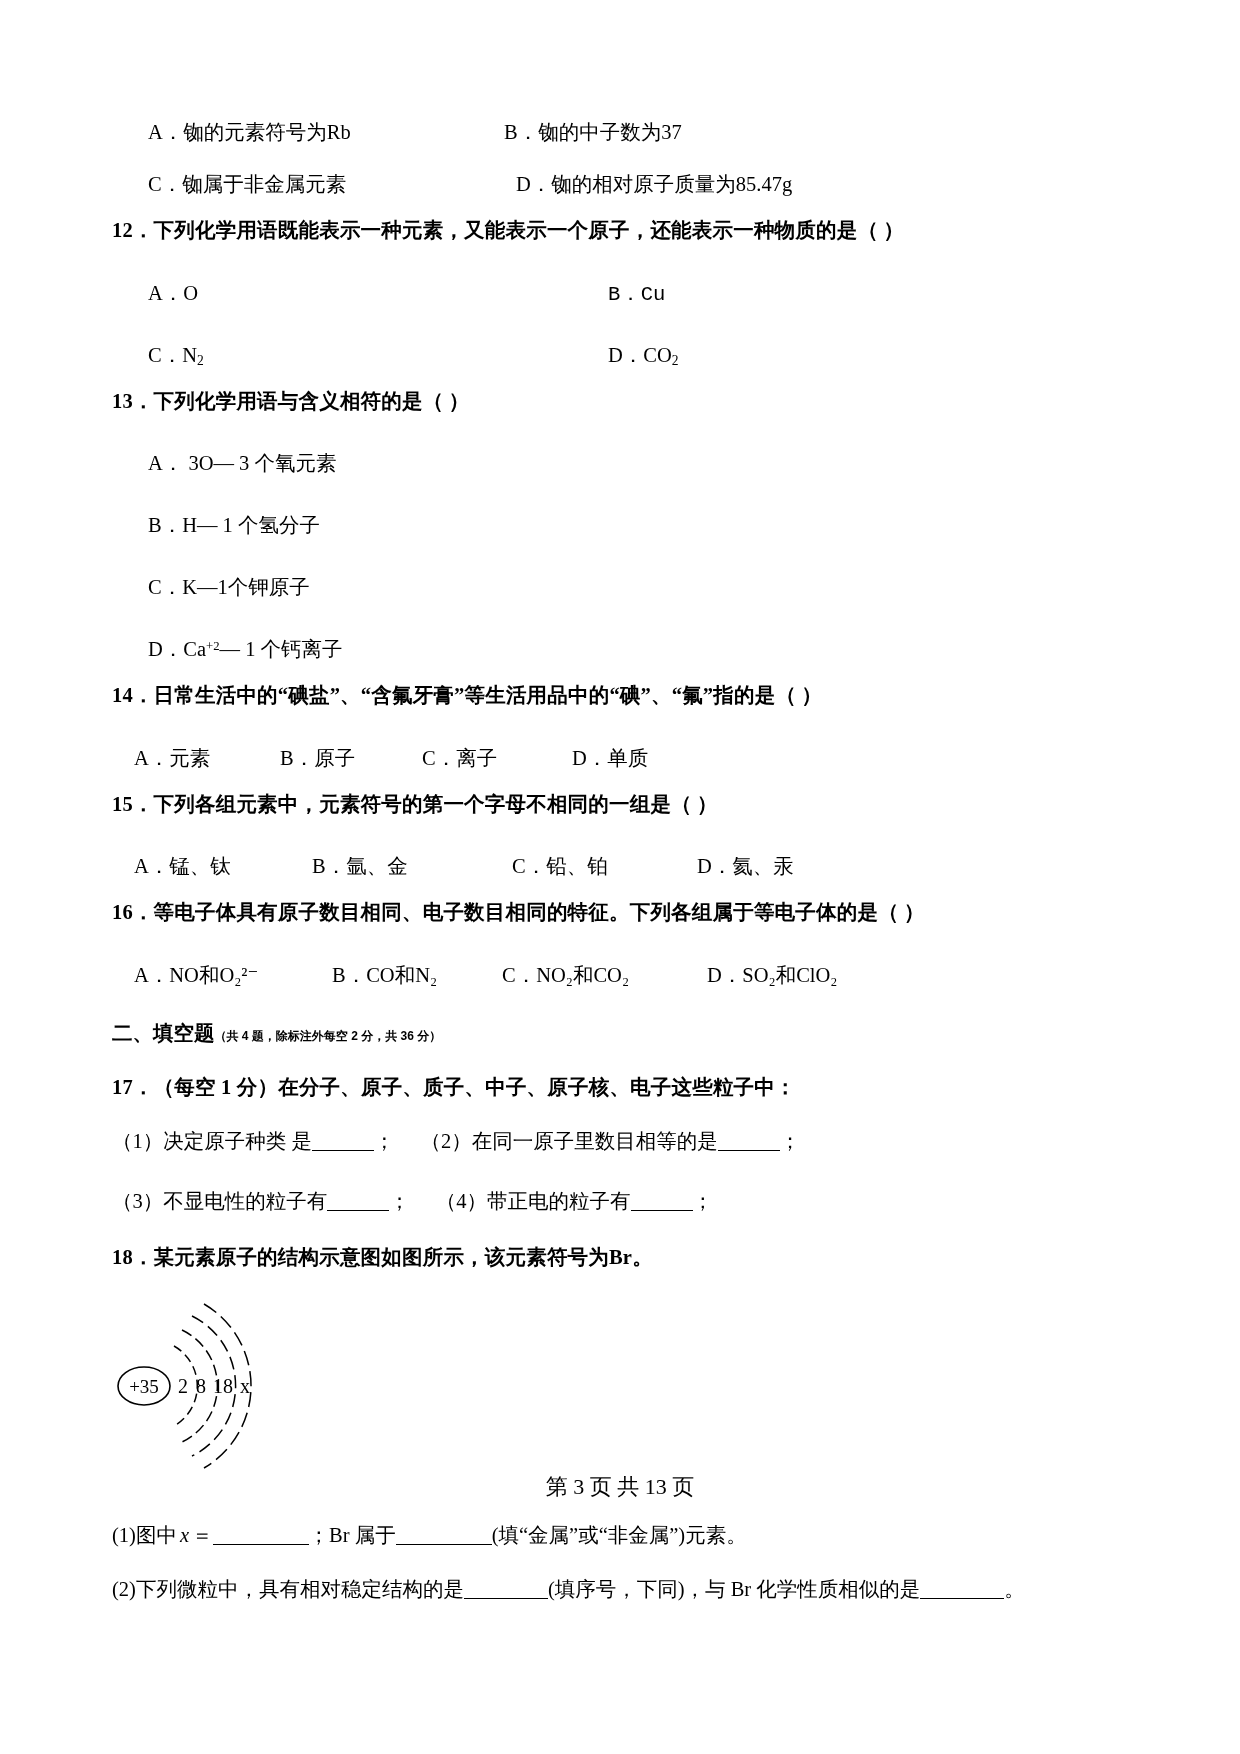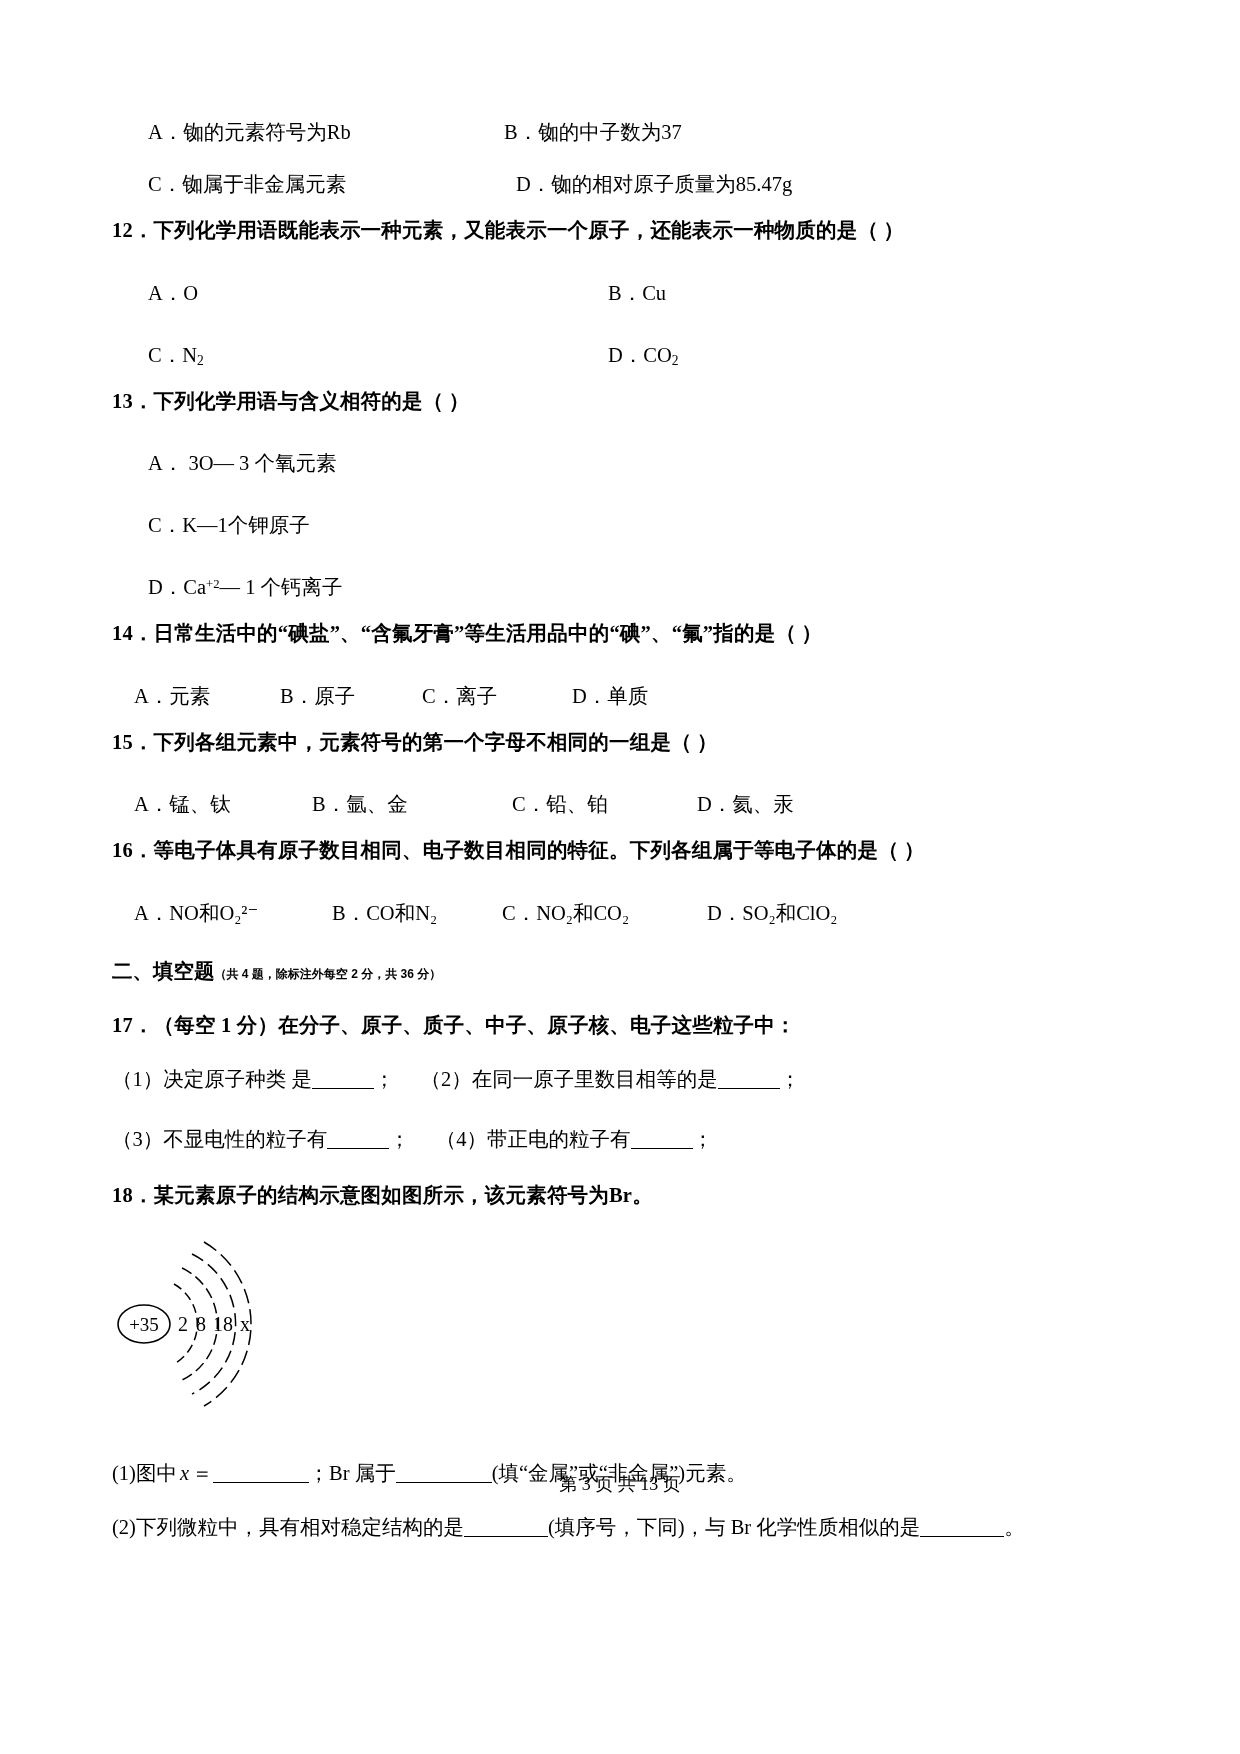--- a/index.html
+++ b/index.html
@@ -109,21 +109,21 @@
     top: 0;
   }
 
   
   .footer {
     position: absolute;
     left: 0;
     right: 0;
     top: 1472px;
     text-align: center;
-    font-size: 18px;
+    font-size: 22px;
     font-family: "Liberation Serif", "DejaVu Serif", serif;
   }
   .footer .pg { font-weight: normal; }
 </style>
 </head>
 <body>
 
 <div class="page">
   <div class="content">
 
@@ -132,30 +132,33 @@
       <span class="opt" style="left:392px;">B．铷的中子数为37</span>
     </div>
     <div class="opt-row" style="margin-top:28px;">
       <span class="opt indent" style="left:18px;">C．铷属于非金属元素</span>
       <span class="opt" style="left:404px;">D．铷的相对原子质量为85.47g</span>
     </div>
 
     <div class="qline stem">12．下列化学用语既能表示一种元素，又能表示一个原子，还能表示一种物质的是（      ）</div>
     <div class="opt-row">
       <span class="opt indent" style="left:18px;">A．O</span>
-      <span class="opt" style="left:496px;">B．Cu</span>
+      <span class="opt" style="left:496px;font-family:Liberation Mono, monospace;">B．Cu</span>
     </div>
     <div class="opt-row">
       <span class="opt indent" style="left:18px;"><span>C．N</span><sub>2</sub></span>
       <span class="opt" style="left:496px;"><span>D．CO</span><sub>2</sub></span>
     </div>
 
     <div class="qline stem">13．下列化学用语与含义相符的是（      ）</div>
     <div class="opt-row">
       <span class="opt indent" style="left:18px;">A． 3O— 3 个氧元素</span>
+    </div>
+    <div class="opt-row">
+      <span class="opt indent" style="left:18px;">B．H— 1 个氢分子</span>
     </div>
     <div class="opt-row">
       <span class="opt indent" style="left:18px;">C．K—1个钾原子</span>
     </div>
     <div class="opt-row">
       <span class="opt indent" style="left:18px;"><span>D．Ca</span><sup>+2</sup><span>— 1 个钙离子</span></span>
     </div>
 
     <div class="qline stem">14．日常生活中的“碘盐”、“含氟牙膏”等生活用品中的“碘”、“氟”指的是（      ）</div>
     <div class="opt-row">

